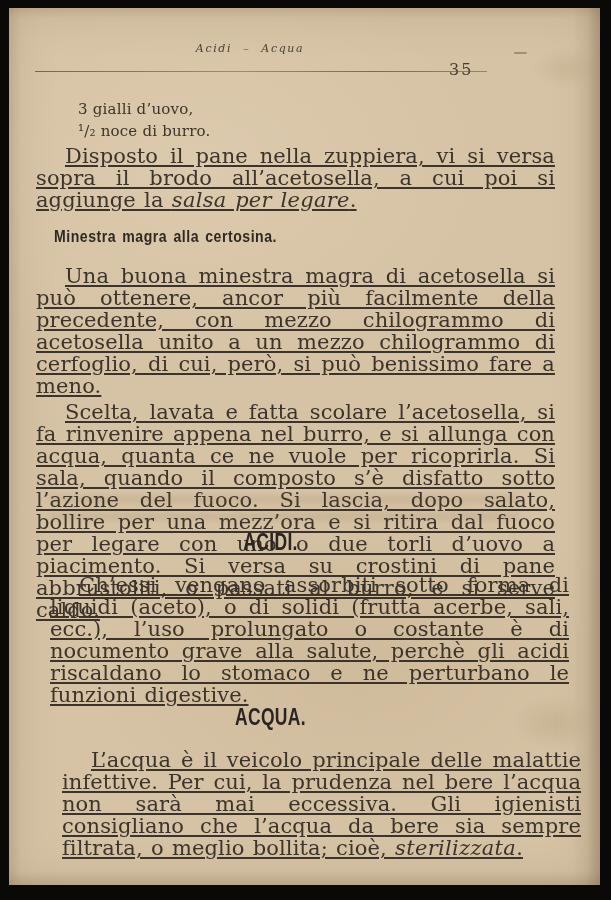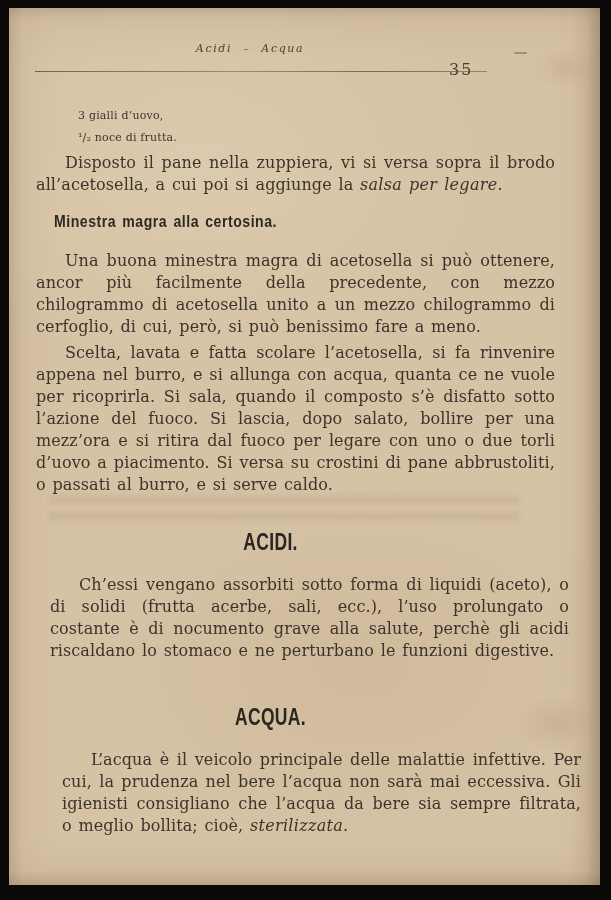--- a/index.html
+++ b/index.html
@@ -78,36 +78,37 @@
   }
   
   .column {
     position: absolute;
     left: 27px;
     top: 63px;
     width: 519px;
     color: #3c342b;
   }
   .ingredients {
-    margin-top: 34px;
+    margin-top: 27px;
     padding-left: 42px;
-    font-size: 11px;
+    font-size: 15px;
     line-height: 22px;
     letter-spacing: 0.2px;
   }
   .para {
     margin: 0;
-    font-size: 16px;
+    font-size: 21px;
     line-height: 22px;
     text-align: justify;
     text-indent: 29px;
     letter-spacing: 0.1px;
     word-spacing: 1.5px;
     color: #3c342b;
     hyphens: auto;
+    text-decoration: underline;
   }
   .para i { letter-spacing: 0.3px; }
   .para-zuppiera { margin-top: 3px; }
   .subheading {
     margin: 17px 0 0 18px;
     font-family: "Liberation Sans", sans-serif;
     font-weight: bold;
     font-size: 16px;
     letter-spacing: 0.6px;
     word-spacing: 2px;
@@ -164,21 +165,21 @@
 
     <span class="running-title">Acidi – Acqua</span>
     <span class="page-number">35</span>
     <span class="smudge"></span>
     <div class="rule"></div>
 
     <div class="column">
 
       <div class="ingredients">
         <div>3 gialli d’uovo,</div>
-        <div>¹/₂ noce di frutta.</div>
+        <div>¹/₂ noce di burro.</div>
       </div>
 
       <p class="para para-zuppiera"><span>Disposto il pane nella zuppiera, vi si versa sopra il brodo all’acetosella, a cui poi si aggiunge la </span><i>salsa per legare</i><span>.</span></p>
 
       <h3 class="subheading">Minestra magra alla certosina.</h3>
 
       <p class="para para-certosina-1">Una buona minestra magra di acetosella si può ottenere, ancor più facilmente della precedente, con mezzo chilogrammo di acetosella unito a un mezzo chilogrammo di cerfoglio, di cui, però, si può benissimo fare a meno.</p>
 
       <p class="para para-certosina-2">Scelta, lavata e fatta scolare l’acetosella, si fa rinvenire appena nel burro, e si allunga con acqua, quanta ce ne vuole per ricoprirla. Si sala, quando il composto s’è disfatto sotto l’azione del fuoco. Si lascia, dopo salato, bollire per una mezz’ora e si ritira dal fuoco per legare con uno o due torli d’uovo a piacimento. Si versa su crostini di pane abbrustoliti, o passati al burro, e si serve caldo.</p>
     </div>

